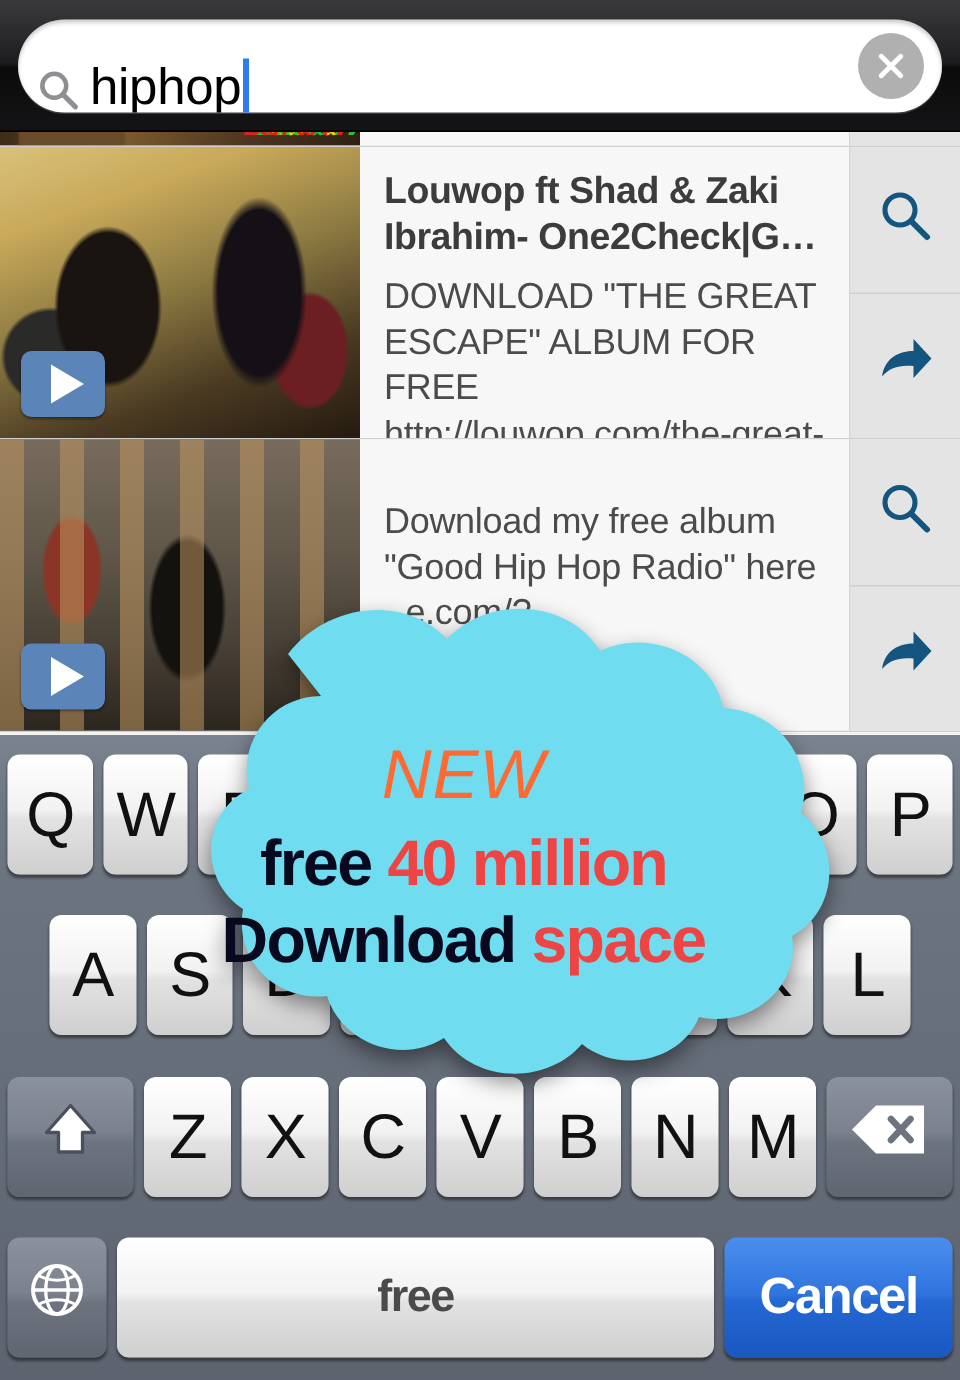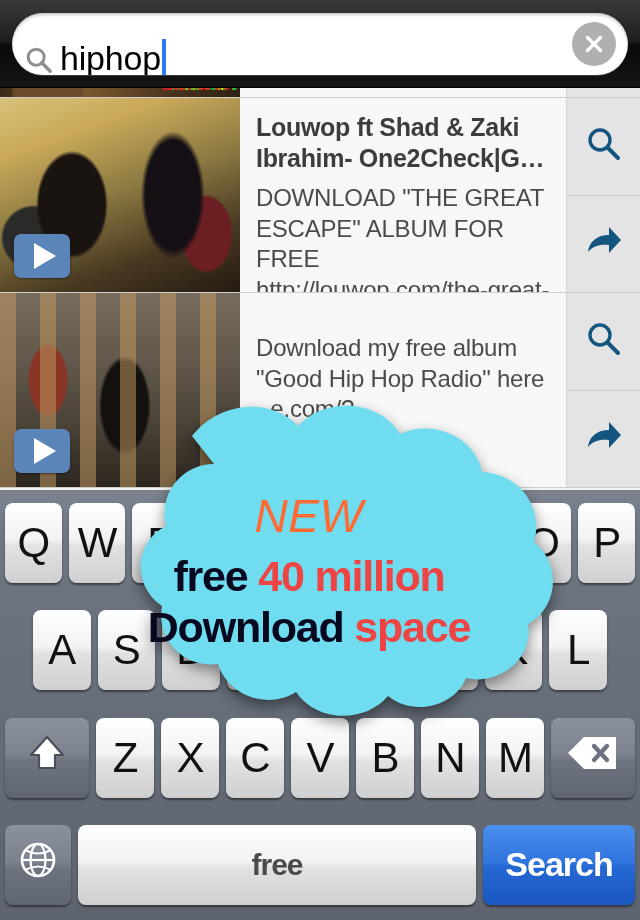--- a/index.html
+++ b/index.html
@@ -319,21 +319,21 @@
           <svg viewBox="0 0 44 44">
               <circle cx="22" cy="22" r="16" fill="none" stroke="#fff" stroke-width="2.6"></circle>
               <ellipse cx="22" cy="22" rx="7.5" ry="16" fill="none" stroke="#fff" stroke-width="2.2"></ellipse>
               <line x1="6" y1="22" x2="38" y2="22" stroke="#fff" stroke-width="2.2"></line>
               <path d="M9 12 Q22 19 35 12" fill="none" stroke="#fff" stroke-width="2"></path>
               <path d="M9 32 Q22 25 35 32" fill="none" stroke="#fff" stroke-width="2"></path>
             </svg>
         </span>
       </div>
       <div class="key space">free</div>
-      <div class="key search">Search</div>
+      <div class="key search">Cancel</div>
     </div>
   </div>
 
   <div class="cloudwrap">
     <svg viewBox="0 0 530 345" preserveAspectRatio="none">
       <path fill="#6fdcef" d="
         M148 36
         c26-34 78-40 106-10
         c28-30 82-26 102 8
         c34-16 76 4 82 38

